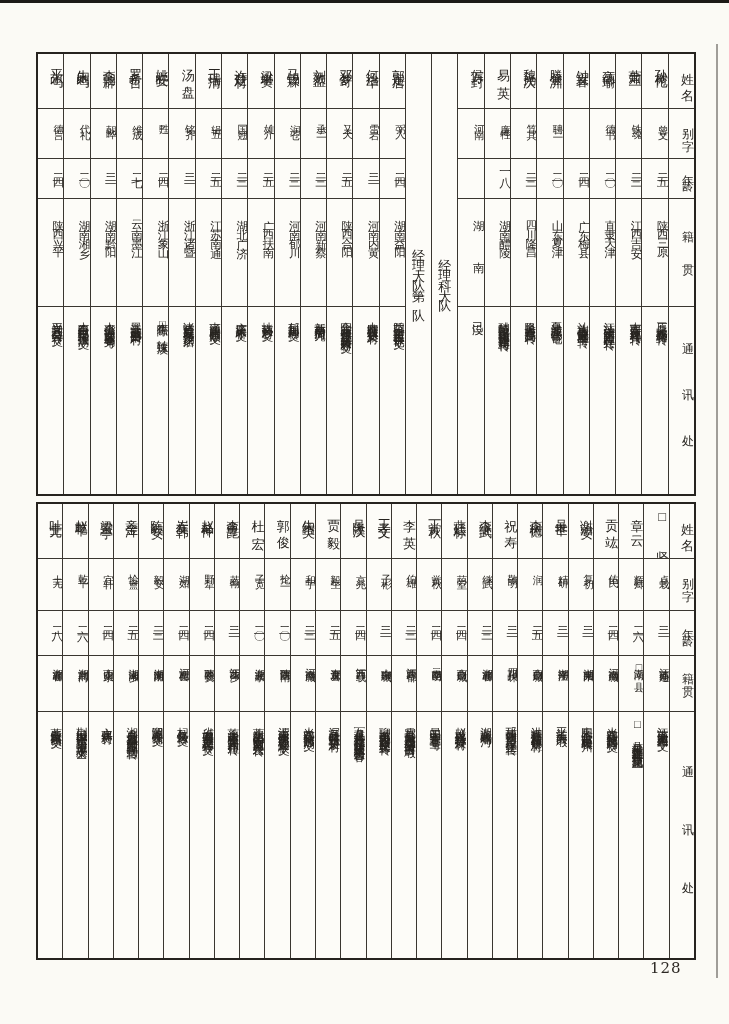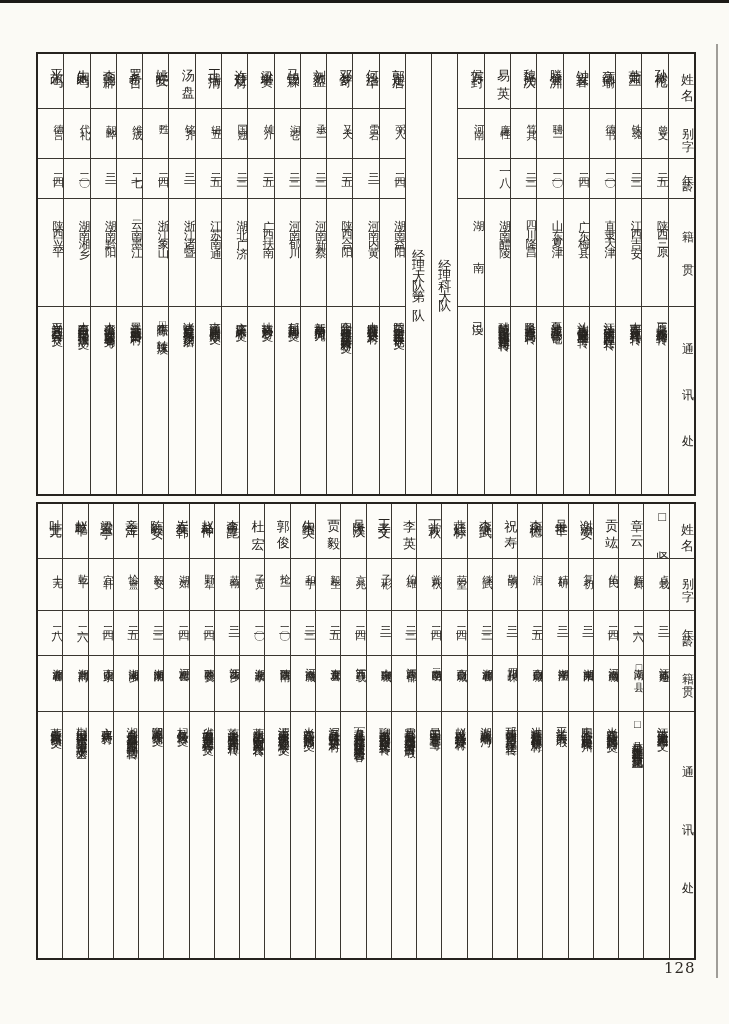--- a/index.html
+++ b/index.html
@@ -66,21 +66,21 @@
   .t-bottom .h-addr{flex:1;font-size:12px;letter-spacing:58px;padding-top:44px;}
 
   .label-col{justify-content:center;}
   .label-text{
     writing-mode:vertical-rl;text-orientation:upright;
     font-size:13px;letter-spacing:10px;
     margin:auto;line-height:1;
   }
 
   .page-number{
-    position:absolute;left:664px;top:959px;
+    position:absolute;left:650px;top:959px;
     font-family:"DejaVu Serif","Liberation Serif",serif;
     font-size:15px;color:#2c2823;letter-spacing:1px;
   }
 </style>
 </head>
 <body>
 
 <div class="page">
   <div class="scan-edge"></div>
   <div class="frame-line"></div>

